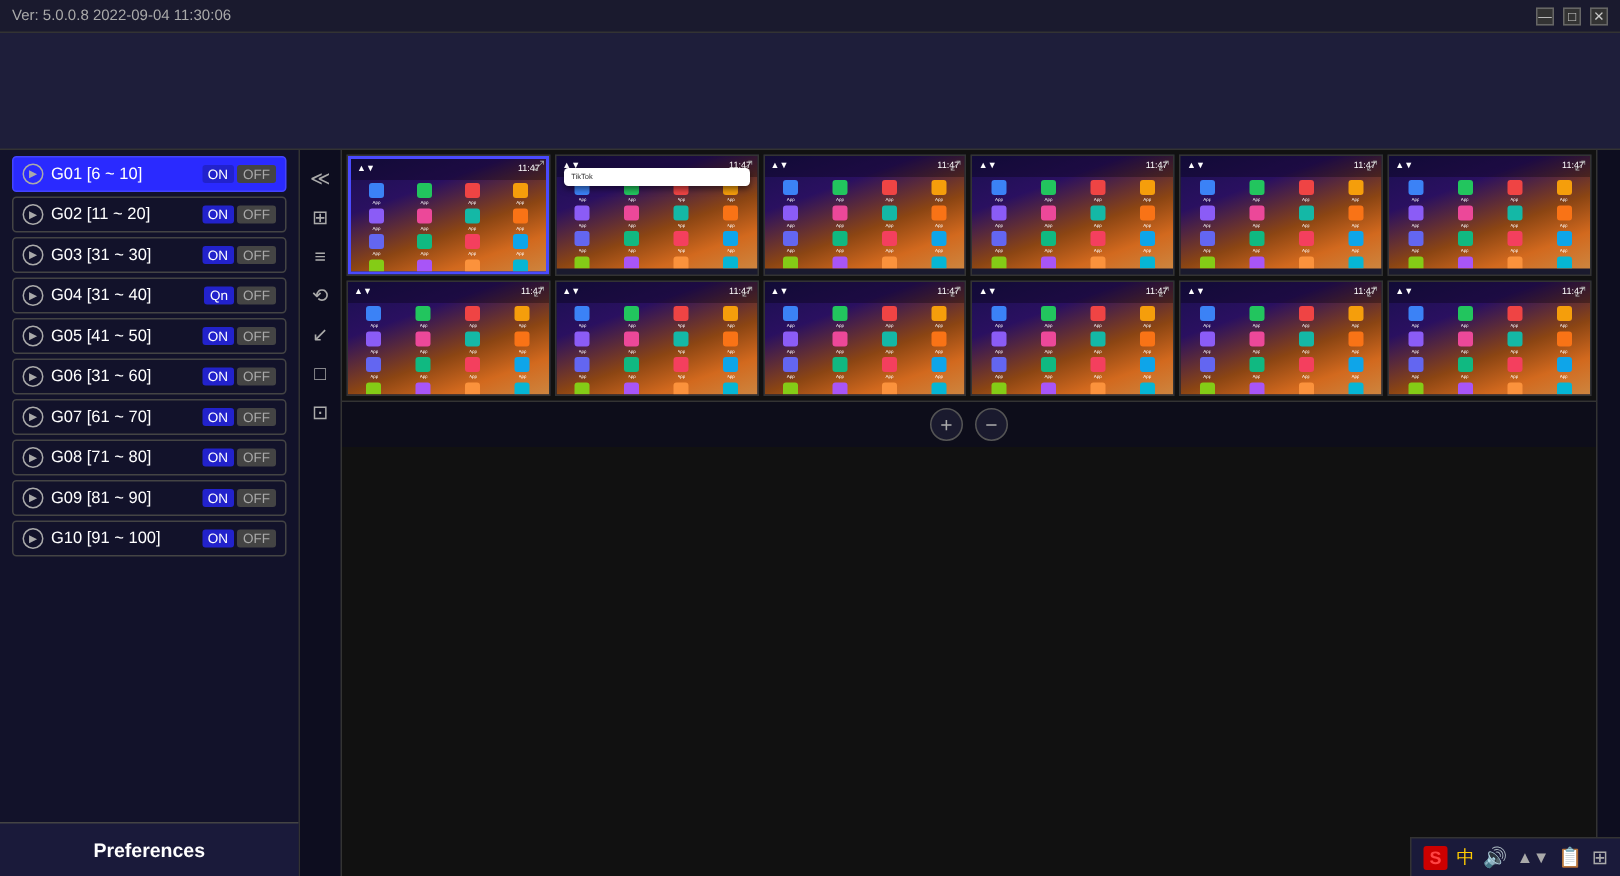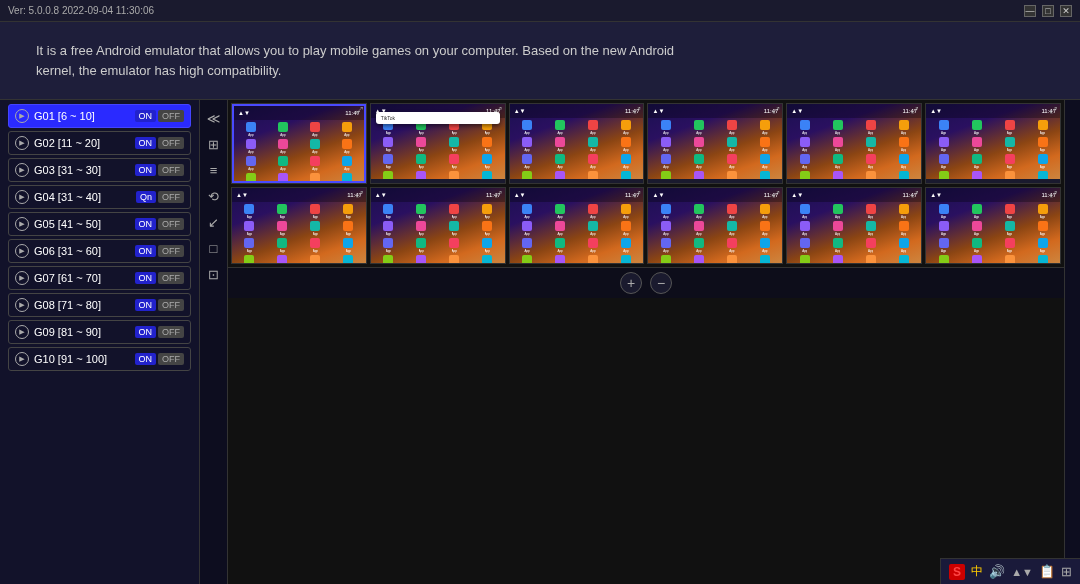--- a/index.html
+++ b/index.html
@@ -365,21 +365,20 @@
 <div class="title-bar">
   <span class="title-bar-text">Ver: 5.0.0.8  2022-09-04 11:30:06</span>
   <div class="title-bar-buttons">
     <div class="title-bar-btn">—</div>
     <div class="title-bar-btn">□</div>
     <div class="title-bar-btn">✕</div>
   </div>
 </div>
 
 <div class="header">
-  <div class="header-desc">It is a free Android emulator that allows you to play mobile games on your computer. Based on the new Android kernel, the emulator has high compatibility.</div>
 </div>
 
 <div class="main">
 
   <div class="sidebar">
     <div class="groups-list">
 
     <div class="group-item active">
     <div class="group-item-left">
       <div class="play-icon">▶</div>
@@ -474,20 +473,21 @@
     <div class="group-item-left">
       <div class="play-icon">▶</div>
       <span class="group-label">G10 [91 ~ 100]</span>
     </div>
     <div class="toggle-area">
       <span class="toggle-on">ON</span>
       <span class="toggle-off">OFF</span>
     </div>
   </div>
       </div>
+    <div class="preferences-btn">Preferences</div>
   </div>
 
   <div class="center-area">
 
     <div class="side-toolbar">
     <div class="toolbar-icon">≪</div>
         <div class="toolbar-icon">⊞</div>
         <div class="toolbar-icon">≡</div>
         <div class="toolbar-icon">⟲</div>
         <div class="toolbar-icon">↙</div>

